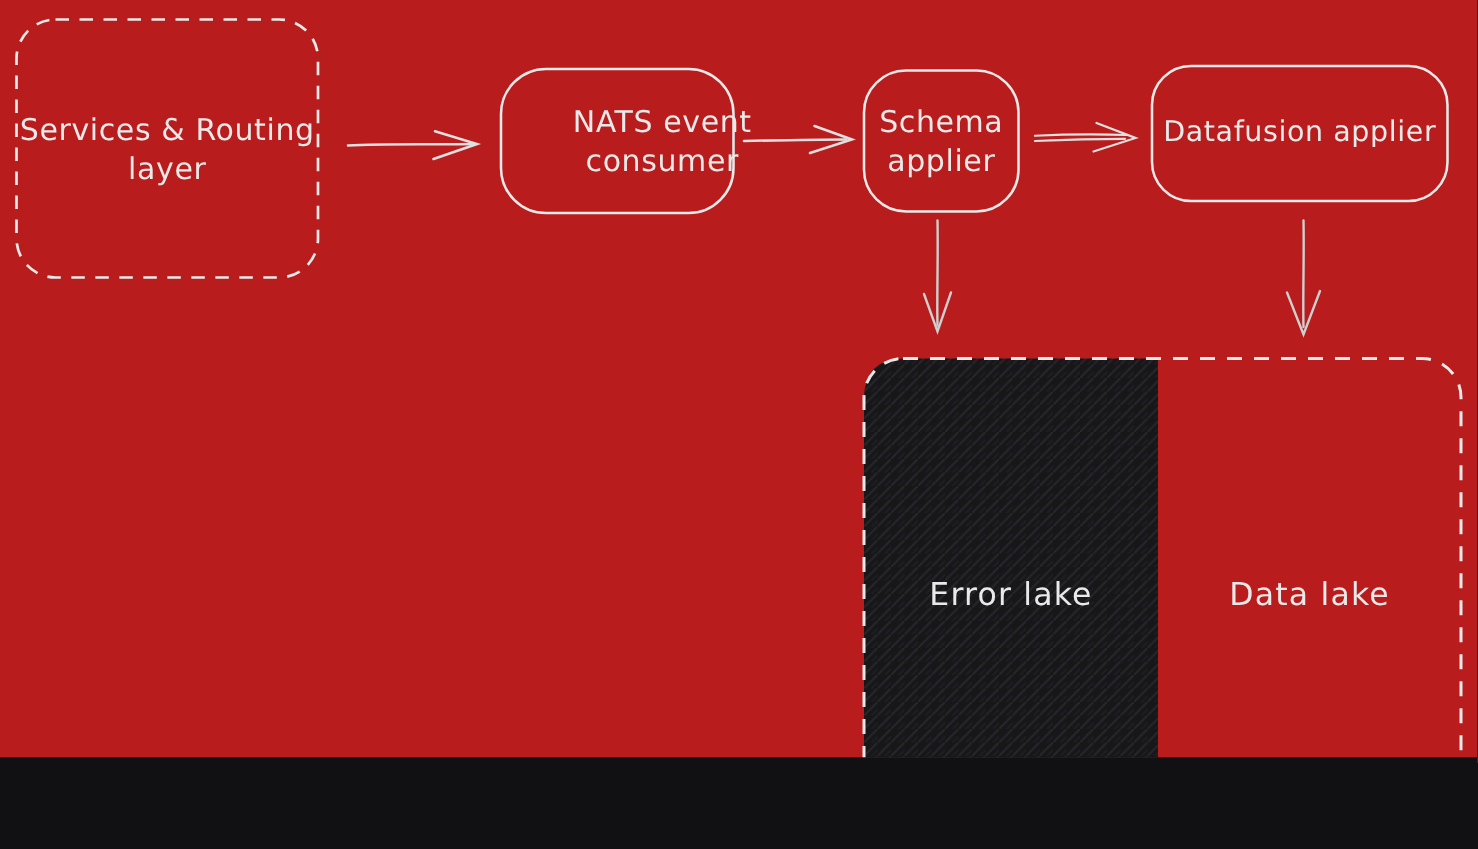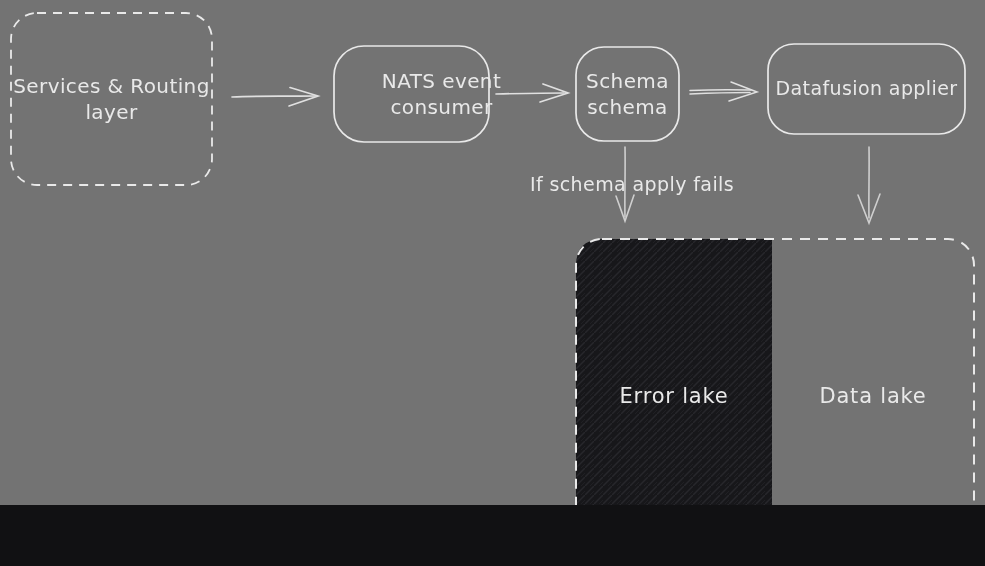--- a/index.html
+++ b/index.html
@@ -1,19 +1,19 @@
 <!DOCTYPE html>
 <html><head>
 <meta charset="utf-8">
 <style>
   html,body{margin:0;padding:0;background:#111113;}
   .canvas{
     position:relative;
     width:985px;height:505px;
-    background:#737373;
+    background:#b91c1c;
     overflow:hidden;
     font-family:"DejaVu Sans", sans-serif;
   }
   svg.layer{position:absolute;left:0;top:0;width:985px;height:566px;}
   .node-label{
     position:absolute;
     display:flex;align-items:center;justify-content:center;
     text-align:center;
     color:#e9e9e9;
     white-space:pre-line;
@@ -83,23 +83,22 @@
     </g>
   </svg>
 
   <div class="node-label" style="left:11px;top:13px;width:201px;height:172px;">Services &amp; Routing
 layer</div>
 
   <div class="node-label" style="left:334px;top:46px;width:155px;height:96px;padding-left:30px;">NATS event
 consumer</div>
 
   <div class="node-label" style="left:576px;top:47px;width:103px;height:94px;">Schema
-schema</div>
+applier</div>
 
   <div class="node-label" style="left:768px;top:44px;width:197px;height:90px;font-size:19px;">Datafusion applier</div>
 
   <div class="node-label lake-label" style="left:772px;top:239px;width:202px;height:315px;">Data lake</div>
 
   <div class="node-label lake-label" style="left:576px;top:239px;width:196px;height:315px;">Error lake</div>
 
-  <div class="edge-label" style="left:522px;top:173px;width:220px;">If schema apply fails</div>
 
 </div>
 
 </body></html>

